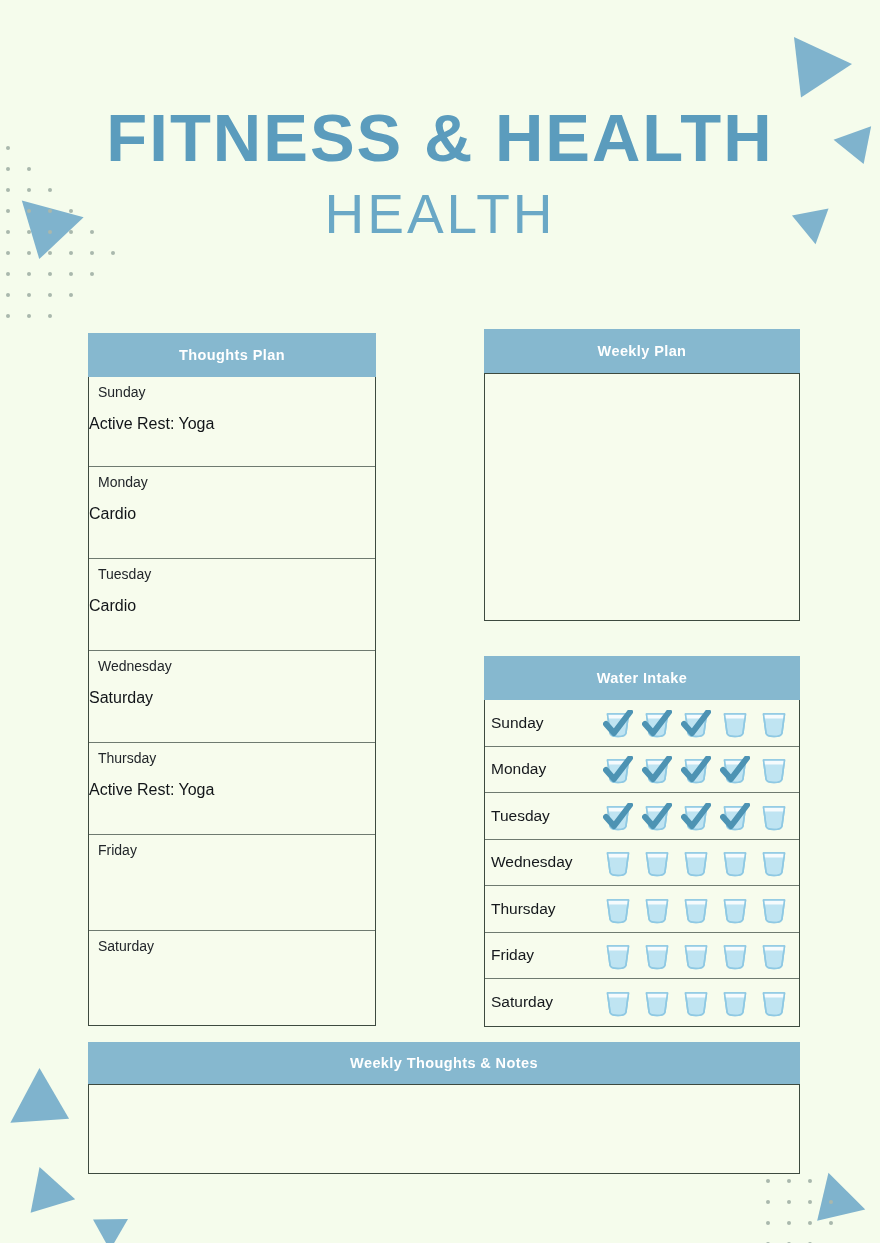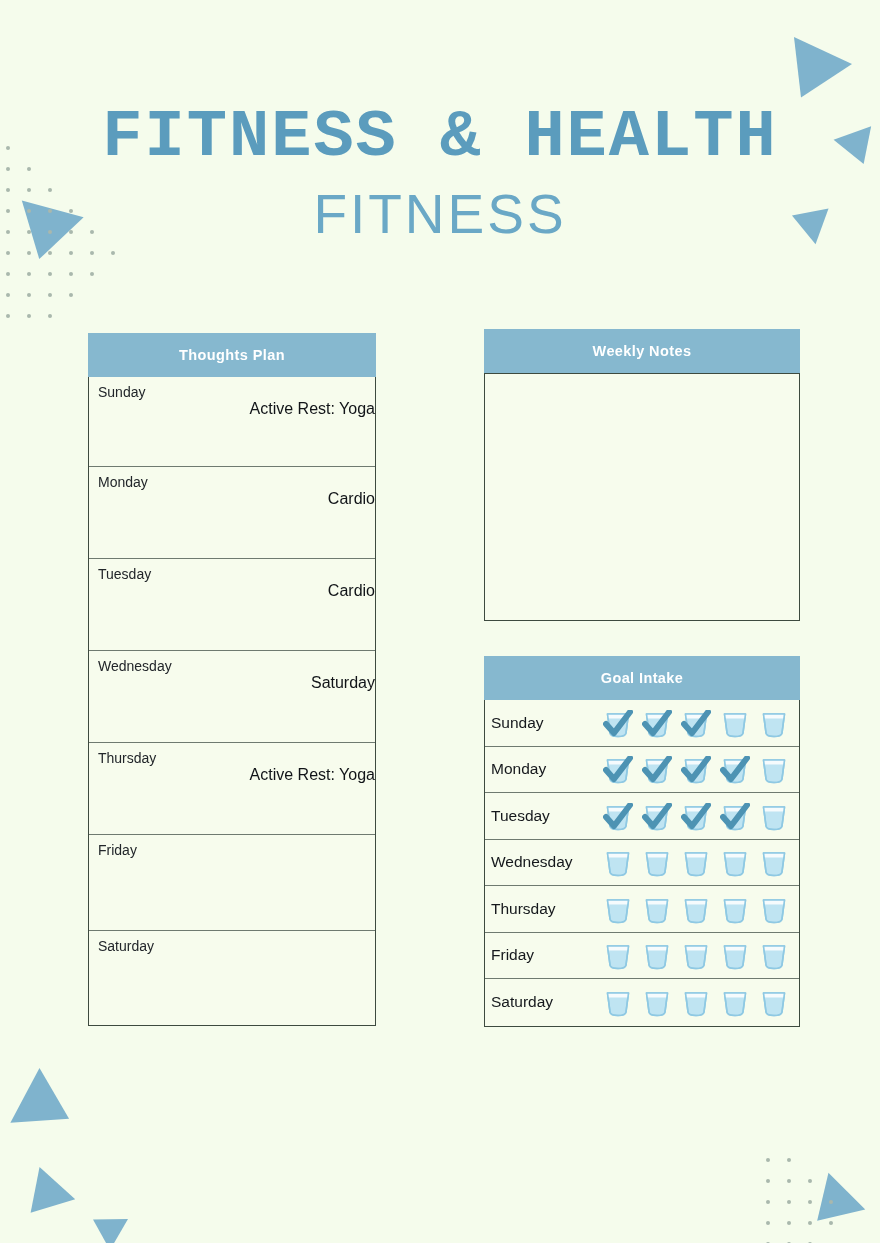--- a/index.html
+++ b/index.html
@@ -53,21 +53,20 @@
     width: 880px;
     text-align: center;
   }
   .title-main {
     font-size: 67px;
     letter-spacing: 2px;
     color: #5b9cbd;
     font-weight: 700;
     line-height: 1.0;
     margin: 0;
-    font-family: Liberation Mono, monospace;
   }
   .title-sub {
     font-size: 55px;
     letter-spacing: 3px;
     color: #6aa8c6;
     font-weight: 400;
     line-height: 1.0;
     margin-top: 16px;
   }
 
@@ -104,24 +103,24 @@
   }
   .ex-row:last-child { border-bottom: none; }
   .ex-day {
     position: absolute;
     top: 7px;
     left: 9px;
     font-size: 14px;
     color: #22262a;
   }
   .ex-act {
-    text-align: right;
+    text-align: left;
     font-size: 16px;
     color: #111418;
-    padding-top: 23px;
+    padding-top: 38px;
   }
 
   
   .goal {
     position: absolute;
     left: 484px;
     top: 329px;
     width: 316px;
   }
   .goal .sec-head { height: 44px; }
@@ -257,21 +256,21 @@
       <div class="dot" style="left: 0px; top: 84px;"></div>
       <div class="dot" style="left: 21px; top: 84px;"></div>
       <div class="dot" style="left: 42px; top: 84px;"></div>
     </div>
   </div>
 
 <div class="page">
 
   <div class="title-block">
     <div class="title-main">FITNESS &amp; HEALTH</div>
-    <div class="title-sub">FITNESS</div>
+    <div class="title-sub">HEALTH</div>
   </div>
 
   <section class="exercise">
     <div class="sec-head">Thoughts Plan</div>
     <div class="exercise-body" id="ex-body">
         <div class="ex-row" style="height: 90px;">
           <div class="ex-day">Sunday</div>
           <div class="ex-act">Active Rest: Yoga</div>
         </div>
         <div class="ex-row" style="height: 92px;">
@@ -295,26 +294,26 @@
           <div class="ex-act"></div>
         </div>
         <div class="ex-row" style="height: 94px;">
           <div class="ex-day">Saturday</div>
           <div class="ex-act"></div>
         </div>
       </div>
   </section>
 
   <section class="goal">
-    <div class="sec-head">Weekly Notes</div>
+    <div class="sec-head">Weekly Plan</div>
     <div class="goal-box"></div>
   </section>
 
   <section class="water">
-    <div class="sec-head">Goal Intake</div>
+    <div class="sec-head">Water Intake</div>
     <div class="water-body" id="water-body">
         <div class="w-row">
           <div class="w-day">Sunday</div>
           <div class="w-glasses">
             <div class="glass-wrap">
               <svg class="glass-svg" width="34" height="34" viewBox="0 0 34 34" aria-hidden="true">
       <path d="M6.5 8 L27.5 8 L25 27 Q24.6 30.5 17 30.5 Q9.4 30.5 9 27 Z" fill="#bfe4f2" stroke="#8fc9e3" stroke-width="1.6" stroke-linejoin="round"></path>
       <path d="M6.5 8 L27.5 8 L26.9 12.5 L7.1 12.5 Z" fill="#ffffff" opacity="0.85"></path>
       <path d="M6.5 8 L27.5 8 L25 27 Q24.6 30.5 17 30.5 Q9.4 30.5 9 27 Z" fill="none" stroke="#8fc9e3" stroke-width="1.6" stroke-linejoin="round"></path>
     </svg>
@@ -618,14 +617,18 @@
       <path d="M6.5 8 L27.5 8 L25 27 Q24.6 30.5 17 30.5 Q9.4 30.5 9 27 Z" fill="#bfe4f2" stroke="#8fc9e3" stroke-width="1.6" stroke-linejoin="round"></path>
       <path d="M6.5 8 L27.5 8 L26.9 12.5 L7.1 12.5 Z" fill="#ffffff" opacity="0.85"></path>
       <path d="M6.5 8 L27.5 8 L25 27 Q24.6 30.5 17 30.5 Q9.4 30.5 9 27 Z" fill="none" stroke="#8fc9e3" stroke-width="1.6" stroke-linejoin="round"></path>
     </svg>
             </div>
           </div>
         </div>
       </div>
   </section>
 
+  <section class="notes">
+    <div class="sec-head">Weekly Thoughts &amp; Notes</div>
+    <div class="notes-box"></div>
+  </section>
 
 </div>
 
 </body></html>

